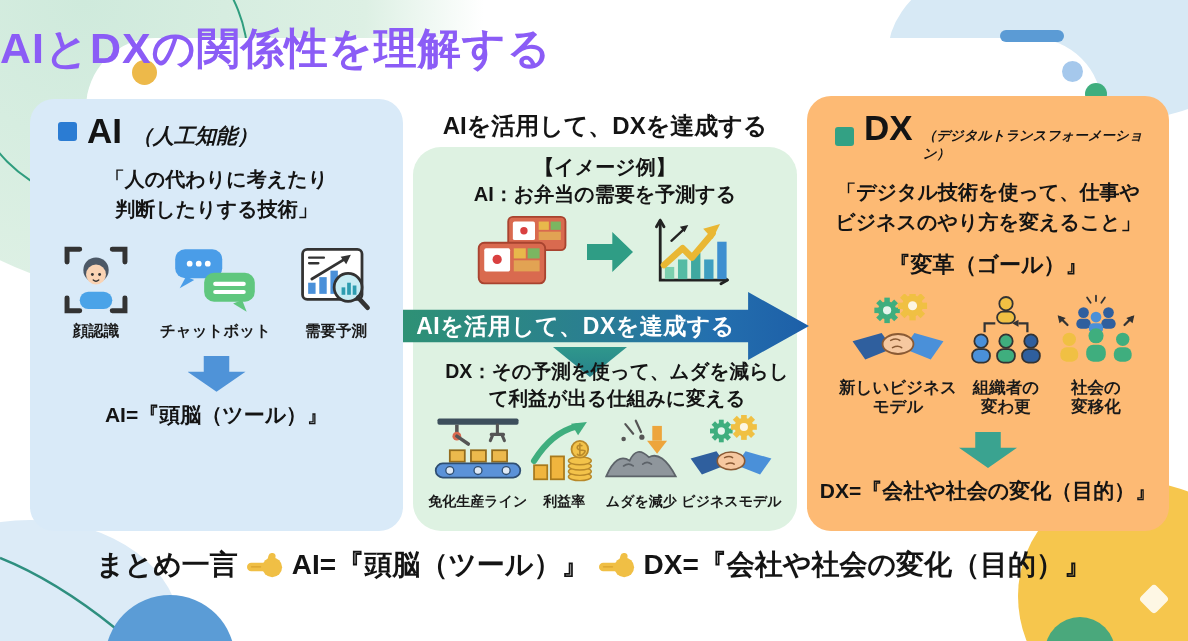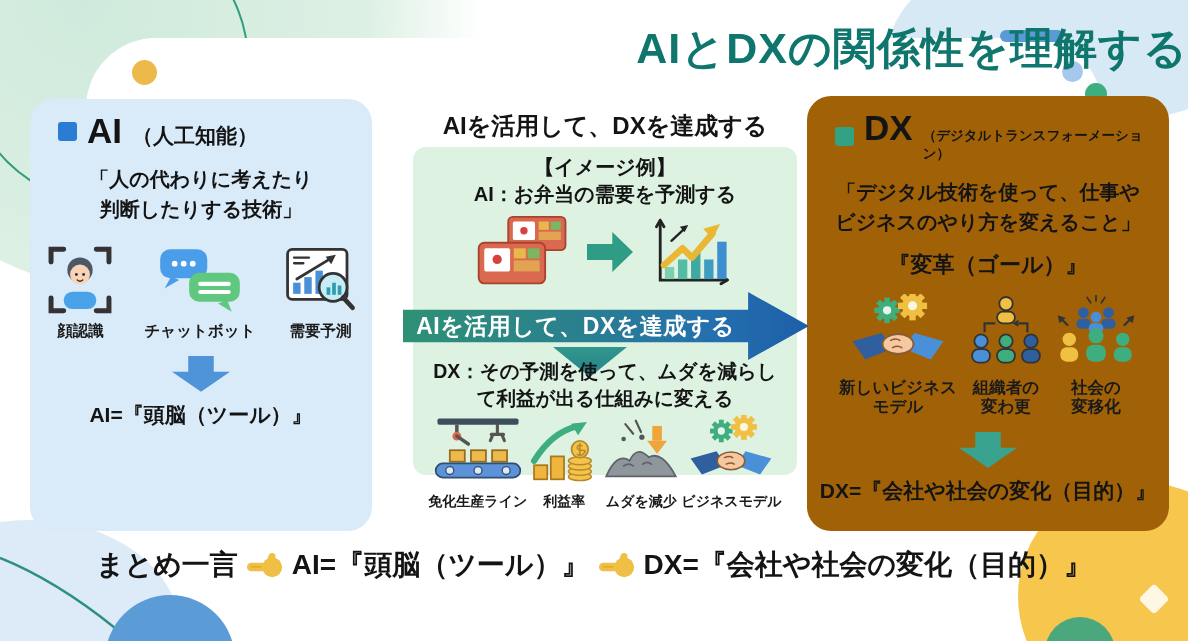--- a/index.html
+++ b/index.html
@@ -19,35 +19,35 @@
   .lblue-dot{left:1062px;top:61px;width:21px;height:21px;border-radius:50%;background:#a5c8ec;}
   .green-dot{left:1085px;top:83px;width:22px;height:22px;border-radius:50%;background:#3fae7e;}
   .lblue-bl{left:-120px;top:520px;width:300px;height:220px;border-radius:50%;background:#dcebf7;}
   .blue-circle{left:105px;top:595px;width:130px;height:130px;border-radius:50%;background:#5b9cd6;}
   .yellow-br{right:-70px;bottom:-70px;width:240px;height:230px;border-radius:48% 52% 55% 45%/50% 45% 55% 50%;background:#f6c64d;}
   .green-circle-br{left:1045px;top:617px;width:70px;height:70px;border-radius:50%;background:#4aa87c;}
   .sparkle{left:1143px;top:588px;width:22px;height:22px;background:#fff;opacity:.85;transform:rotate(45deg);border-radius:4px;}
   .teal-curve{left:0;top:540px;}
 
   
-  .title{position:absolute;top:20px;left:0;width:100%;text-align:right;z-index:2;
-    font-size:43px;font-weight:900;color:#0f766e;letter-spacing:1px;}
+  .title{position:absolute;top:20px;left:0;width:100%;text-align:left;z-index:2;
+    font-size:43px;font-weight:900;color:#8b5cf6;letter-spacing:1px;}
 
   
   .panel{position:absolute;z-index:2;}
-  .ai-panel{left:30px;top:99px;width:342px;height:432px;background:#d9eaf8;border-radius:24px;}
-  .mid-panel{left:413px;top:147px;width:384px;height:328px;background:#def2e2;border-radius:13px;}
-  .dx-panel{left:807px;top:96px;width:362px;height:435px;background:#a16207;border-radius:24px;}
+  .ai-panel{left:30px;top:99px;width:373px;height:432px;background:#d9eaf8;border-radius:24px;}
+  .mid-panel{left:413px;top:147px;width:384px;height:384px;background:#def2e2;border-radius:28px;}
+  .dx-panel{left:807px;top:96px;width:362px;height:435px;background:#fdba74;border-radius:24px;}
 
   .panel-head{display:flex;align-items:baseline;gap:10px;padding:14px 0 0 28px;}
   .sq{width:19px;height:19px;border-radius:3px;align-self:center;flex:none;}
   .sq-blue{background:#2b7cd3;}
   .sq-teal{background:#33a184;}
   .big-ab{font-size:35px;font-weight:900;color:#141414;line-height:1;}
-  .head-sub{font-size:21px;font-weight:800;color:#141414;}
+  .head-sub{font-size:21px;font-weight:800;color:#141414;font-style:italic;}
   .head-sub.small{font-size:13.5px;}
   .quote{margin-top:14px;text-align:center;font-size:20px;font-weight:800;color:#141414;line-height:1.5;}
   .role{margin-top:13px;text-align:center;font-size:22px;font-weight:800;color:#141414;}
   .icon-row{display:flex;justify-content:center;align-items:flex-end;gap:26px;margin-top:16px;}
   .icon-item{display:flex;flex-direction:column;align-items:center;gap:4px;}
   .icon-label{font-size:15.5px;font-weight:800;color:#1a1a1a;text-align:center;line-height:1.15;}
   .down-arrow{width:58px;height:36px;margin:16px auto 0;
     clip-path:polygon(28% 0,72% 0,72% 44%,100% 44%,50% 100%,0 44%,28% 44%);}
   .da-blue{background:#4f93d8;}
   .da-teal{background:#3aa390;}
@@ -56,21 +56,21 @@
   
   .mid-heading{position:absolute;left:405px;top:110px;width:400px;z-index:2;text-align:center;
     font-size:24px;font-weight:900;color:#141414;}
   .mid-panel .example-title{position:absolute;top:7px;left:0;width:100%;text-align:center;font-size:20px;font-weight:800;color:#141414;}
   .mid-panel .ai-example{position:absolute;top:34px;left:0;width:100%;text-align:center;font-size:20px;font-weight:800;color:#141414;}
   .bento-row{position:absolute;top:64px;left:0;width:100%;display:flex;justify-content:center;align-items:center;gap:16px;}
   .right-arrow{width:46px;height:40px;background:#2f9d85;
     clip-path:polygon(0 30%,55% 30%,55% 0,100% 50%,55% 100%,55% 70%,0 70%);}
   .chev-down{position:absolute;left:140px;top:200px;width:74px;height:30px;background:linear-gradient(#2f978c,#27828b);
     clip-path:polygon(0 0,100% 0,50% 100%);}
-  .dx-example{position:absolute;top:211px;left:0;width:100%;text-align:center;font-size:19.5px;font-weight:800;color:#141414;line-height:1.4;}
+  .dx-example{position:absolute;top:211px;left:0;width:100%;text-align:center;font-size:19.5px;font-weight:800;color:#141414;line-height:1.4;padding-left:12px;}
   .mid-icons{position:absolute;top:268px;left:0;width:100%;display:flex;justify-content:center;align-items:flex-start;}
   .mid-icons .icon-label{font-size:14px;}
 
   
   .band{position:absolute;left:403px;top:292px;width:406px;height:68px;z-index:5;
     clip-path:polygon(0 26%,85% 26%,85% 0,100% 50%,85% 100%,85% 74%,0 74%);
     background:linear-gradient(90deg,#2e9175 0%,#2a7f90 45%,#2470ae 75%,#1d5fa8 100%);
     display:flex;align-items:center;}
   .band-label{width:85%;text-align:center;color:#ffffff;font-size:23px;font-weight:800;letter-spacing:.5px;}
 

